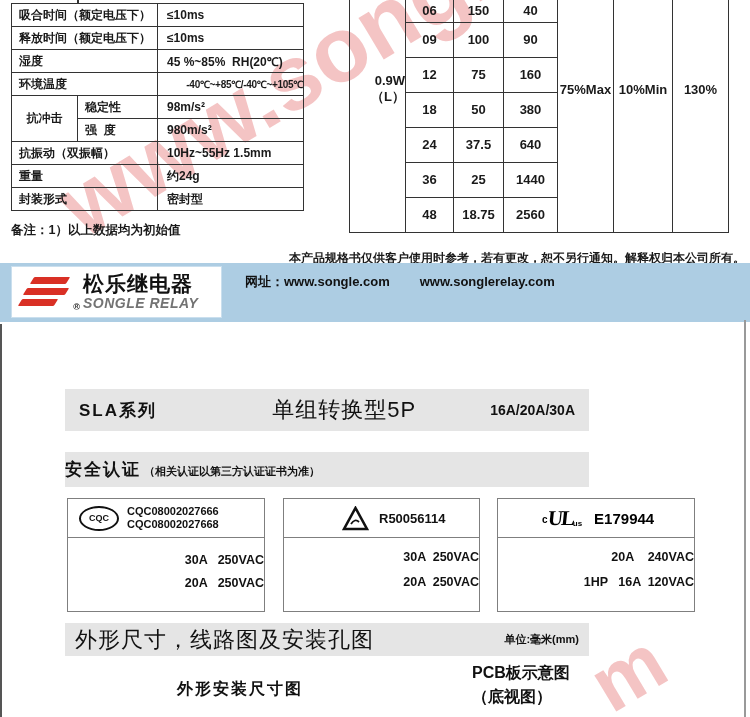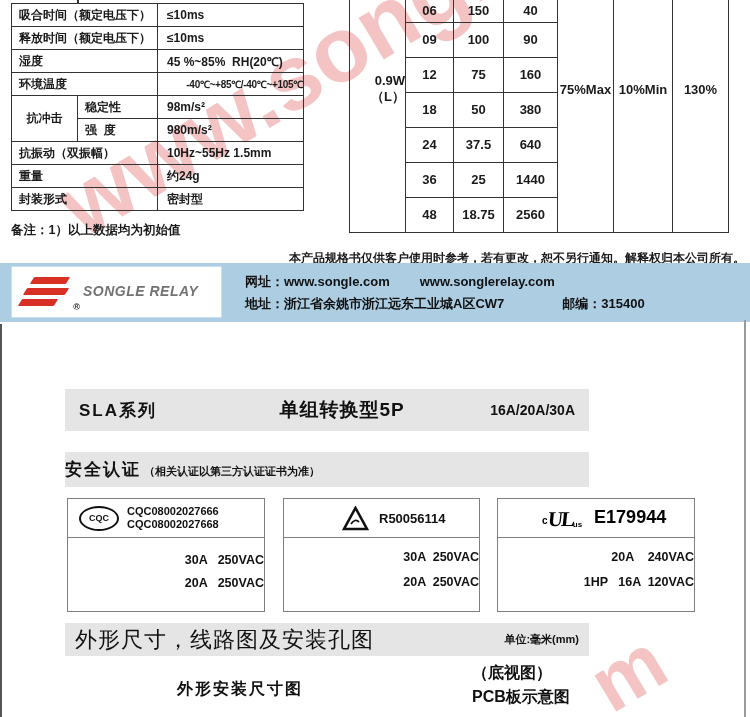--- a/index.html
+++ b/index.html
@@ -47,21 +47,21 @@
   .gap58 { display:inline-block; width:58px; }
 
   
   .pb-left  { position:absolute; left:0;   top:324px; width:2px; height:393px; background:#555; }
   .pb-right { position:absolute; left:744px; top:320px; width:2px; height:397px; background:#999; }
 
   
   .band { position:absolute; left:65px; width:524px; background:#e5e5e5; display:flex; align-items:center; color:#111; }
   .series-band { top:389px; height:42px; }
   .series-name { margin-left:14px; font-size:17px; font-weight:bold; letter-spacing:2px; }
-  .series-type { position:absolute; left:50%; transform:translateX(-38%); font-size:19px; font-weight:bold; letter-spacing:1px; }
+  .series-type { position:absolute; left:50%; transform:translateX(-38%); font-size:22px; font-weight:normal; letter-spacing:1px; }
   .series-rating { margin-left:auto; margin-right:14px; font-size:14px; font-weight:bold; }
   .cert-band { top:452px; height:35px; }
   .cert-band-title { font-size:17px; font-weight:bold; letter-spacing:2px; }
   .cert-band-sub { font-size:11px; font-weight:bold; margin-left:3px; margin-top:3px; }
   .dim-band { top:623px; height:33px; padding:0 10px; justify-content:space-between; }
   .dim-title { font-size:22px; font-weight:normal; letter-spacing:1px; }
   .dim-unit { font-size:11px; font-weight:bold; }
 
   
   .cert-box { position:absolute; top:498px; height:114px; border:1.5px solid #7f7f7f; background:transparent;text-align:right; }
@@ -70,21 +70,21 @@
   .cb3 { left:497px; width:198px; }
   .cert-top { height:39px; border-bottom:1.5px solid #7f7f7f; display:flex; align-items:center; }
   .cqc-oval { width:40px; height:25px; border:2px solid #111; border-radius:50%; display:flex; align-items:center; justify-content:center; font-size:9px; font-weight:bold; color:#111; margin-left:11px; flex:0 0 auto; }
   .cqc-nums { margin-left:8px; font-size:11px; font-weight:bold; color:#111; line-height:13px; }
   .tuv-tri { margin-left:58px; flex:0 0 auto; }
   .tuv-num { margin-left:10px; font-size:13px; font-weight:bold; color:#111; }
   .ul-wrap { display:flex; align-items:flex-end; margin-left:44px; }
   .ul-c { font-size:10px; font-weight:bold; margin-bottom:4px; }
   .ul-mark { font-size:21px; font-weight:900; font-family:"Liberation Serif", serif; transform:skewX(-6deg); line-height:1; letter-spacing:-2px; }
   .ul-us { font-size:8px; font-weight:bold; margin-bottom:1px; }
-  .ul-num { font-size:18px; font-weight:bold; margin-left:12px; margin-bottom:2px; }
+  .ul-num { font-size:15px; font-weight:bold; margin-left:12px; margin-bottom:2px; }
   .cert-body { padding-top:11px; font-size:12.5px; font-weight:bold; color:#111; line-height:23px; }
   .cb1 .cert-body { padding-left:38px; }
   .cb2 .cert-body { padding-top:7px; padding-left:45px; line-height:25px; }
   .cb3 .cert-body { padding-top:7px; padding-left:40px; line-height:25px; }
 
   
   .fig-outline { position:absolute; left:177px; top:679px; font-size:16px; font-weight:bold; letter-spacing:2px; color:#111; }
   .fig-pcb { position:absolute; left:472px; top:661px; font-size:16px; font-weight:bold; color:#111; line-height:24px; }
 
   .pre { white-space:pre; }
@@ -209,29 +209,27 @@
 
     <div class="header-band">
       <div class="logo-box">
         <div class="logo-mark">
           <div class="stripe s1"></div>
           <div class="stripe s2"></div>
           <div class="stripe s3"></div>
           <span class="reg">®</span>
         </div>
         <div class="brand">
+          <span class="brand-cn">松乐继电器</span>
           <span class="brand-en">SONGLE RELAY</span>
         </div>
       </div>
       <div class="contact">
         <div>
           <span>网址：</span><span>www.songle.com</span><span class="gap30"></span><span>www.songlerelay.com</span>
-        </div>
-        <div>
-          <span>地址：</span><span>浙江省余姚市浙江远东工业城A区CW7</span><span class="gap58"></span><span>邮编：</span><span>315400</span>
         </div>
       </div>
     </div>
 
     <div class="pb-left"></div>
     <div class="pb-right"></div>
 
     <div class="band series-band">
       <span class="series-name">SLA系列</span>
       <span class="series-type">单组转换型5P</span>
@@ -286,18 +284,18 @@
       </div>
     </div>
 
     <div class="band dim-band">
       <span class="dim-title">外形尺寸，线路图及安装孔图</span>
       <span class="dim-unit">单位:毫米(mm)</span>
     </div>
 
     <div class="fig-outline">外形安装尺寸图</div>
     <div class="fig-pcb">
+      <div>PCB板示意图</div>
       <div>（底视图）</div>
-      <div>PCB板示意图</div>
     </div>
 
   </div>
 </div>
 
 </body></html>

